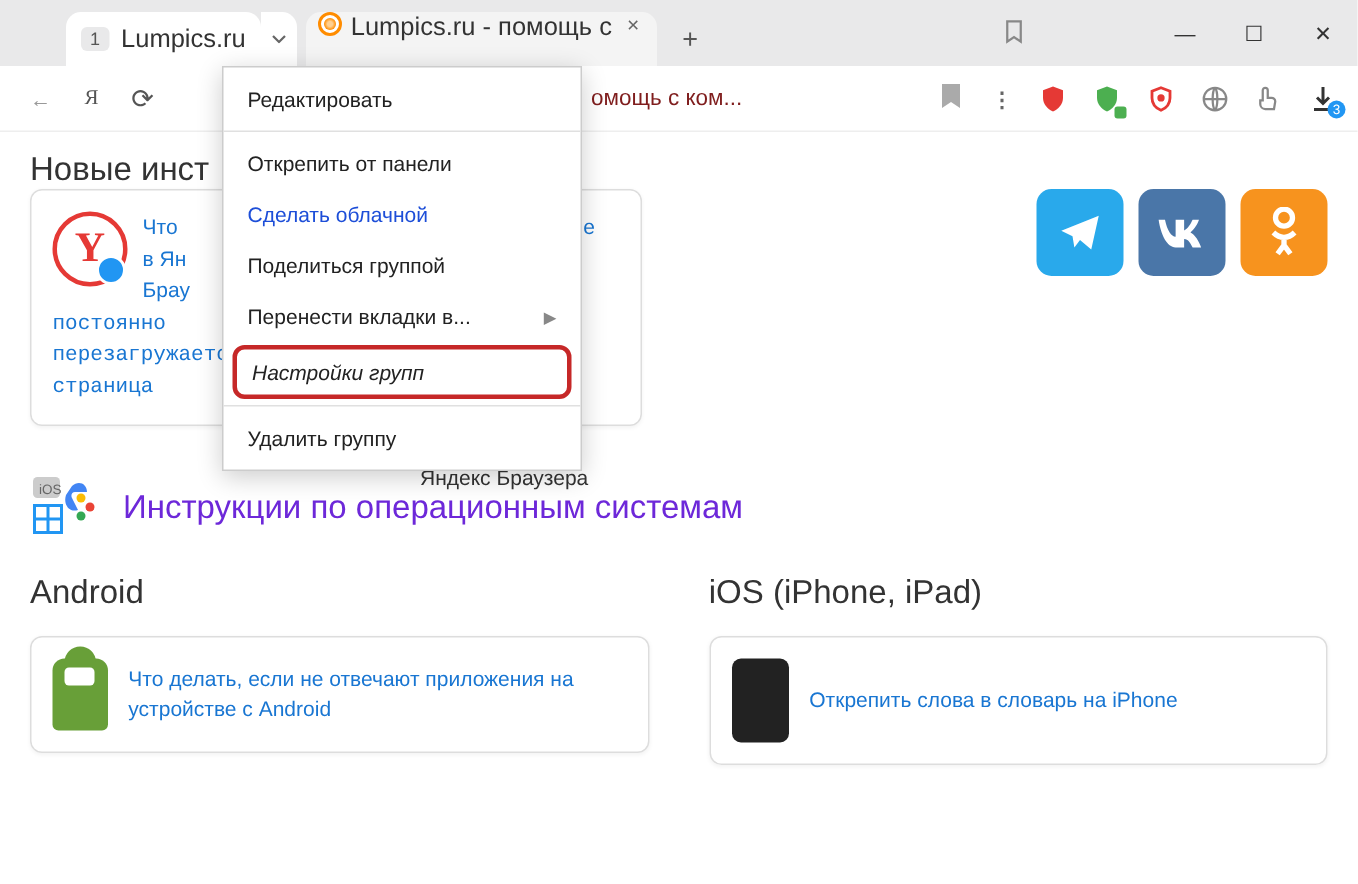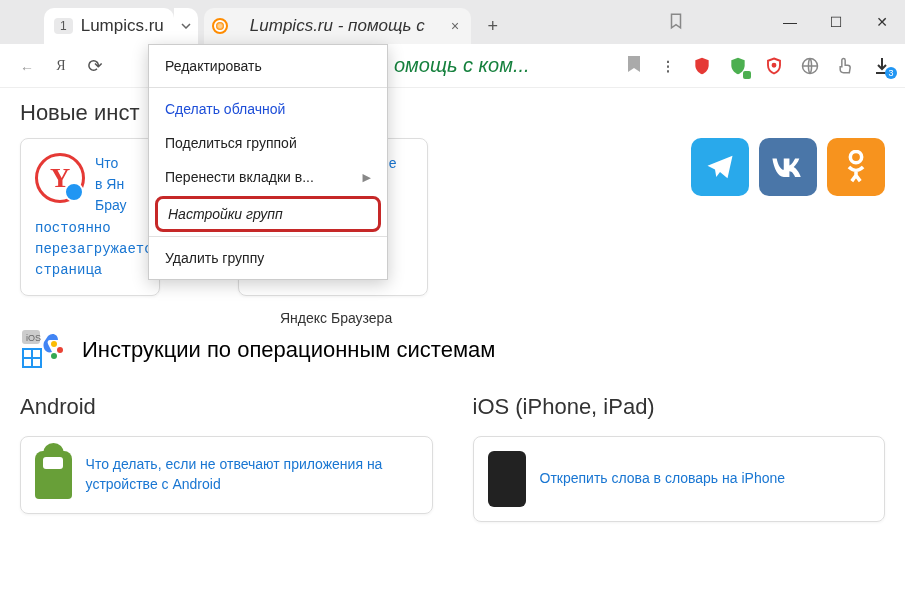--- a/index.html
+++ b/index.html
@@ -3,63 +3,63 @@
 <meta charset="utf-8">
 <style>
 * { box-sizing: border-box; margin: 0; padding: 0; }
 body { font-family: Arial, sans-serif; font-size: 14px; background: #fff; width: 905px; height: 589px; overflow: hidden; position: relative; }
 .titlebar { height: 44px; background: #e9e9ea; display: flex; align-items: center; padding: 0 8px; position: relative; }
 .tab-group { display: flex; align-items: center; height: 36px; margin-top: 8px; }
 .tab1 { background: #fff; border-radius: 10px 10px 0 0; display: flex; align-items: center; padding: 0 10px; height: 36px; margin-left: 36px; position: relative; }
 .tab-count { background: #e9e9ea; color: #555; border-radius: 4px; padding: 1px 6px; font-size: 12px; margin-right: 8px; }
 .tab-title { font-size: 17px; color: #333; }
 .tab-chevron { width: 24px; height: 36px; display: flex; align-items: center; justify-content: center; background: #fff; border-radius: 0 10px 0 0; margin-right: 2px; }
-.tab2 { background: #f4f4f4; border-radius: 10px 10px 0 0; display: flex; align-items: center; padding: 0 8px; height: 36px; margin-left: 4px; gap: 22px; font-style: italic; }
+.tab2 { background: #f4f4f4; border-radius: 10px 10px 0 0; display: flex; padding: 0 8px; height: 36px; margin-left: 4px; gap: 6px; }
 .favicon { width: 16px; height: 16px; border-radius: 50%; background: #fff; border: 2px solid #ff8c00; position: relative; }
 .favicon::after { content: ''; position: absolute; inset: 2px; border-radius: 50%; background: radial-gradient(circle, #ffd090 30%, #ff8c00 70%); }
 .tab-close { color: #666; font-size: 14px; cursor: pointer; padding: 0 4px; }
 .new-tab { width: 28px; height: 28px; display: flex; align-items: center; justify-content: center; font-size: 18px; color: #555; margin-left: 8px; }
 .win-controls { position: absolute; right: 0; top: 0; display: flex; height: 44px; }
 .win-btn { width: 46px; height: 44px; display: flex; align-items: center; justify-content: center; color: #333; }
 .bookmark-star { position: absolute; right: 220px; top: 12px; color: #888; }
 .addressbar { height: 44px; background: #fff; display: flex; align-items: center; padding: 0 12px; border-bottom: 1px solid #eee; position: relative; }
 .nav-btn { width: 30px; height: 30px; display: flex; align-items: center; justify-content: center; color: #999; margin-right: 4px; }
 .url-area { flex: 1; display: flex; align-items: center; padding-left: 280px; }
-.url-text { color: #15803d; font-size: 20px; font-style: italic; }
+.url-text { color: #7f1d1d; font-size: 15px; }
 .bookmark-icon { color: #999; margin: 0 12px; }
 .ext-area { display: flex; align-items: center; gap: 14px; margin-left: 8px; }
 .ext-dots { display: flex; justify-content: center; color: #666; letter-spacing: 2px; font-weight: bold; }
 .ext-icon { width: 22px; height: 22px; display: flex; align-items: center; justify-content: center; }
 .shield-red { color: #e53935; }
 .shield-green { color: #4caf50; position: relative; }
 .shield-green::after { content: ''; position: absolute; bottom: -2px; right: -2px; width: 8px; height: 8px; background: #4caf50; border-radius: 2px; }
 .shield-red2 { color: #e53935; }
 .globe { color: #888; }
 .hand { color: #888; }
 .download { color: #555; position: relative; }
 .download::after { content: '3'; position: absolute; bottom: -2px; right: -4px; background: #2196f3; color: #fff; font-size: 9px; width: 12px; height: 12px; border-radius: 50%; display: flex; align-items: center; justify-content: center; }
 .content { padding: 12px 20px; position: relative; background: #fff; }
-.section-title { font-size: 22px; color: #333; margin-bottom: 12px; font-weight: normal; }
+.section-title { font-size: 22px; color: #333; font-weight: normal; }
 .cards-row { display: flex; gap: 16px; margin-bottom: 30px; }
 .card { border: 1px solid #ddd; border-radius: 8px; padding: 14px; display: flex; gap: 12px; box-shadow: 0 1px 3px rgba(0,0,0,0.05); }
 .card-icon { width: 50px; height: 50px; flex-shrink: 0; position: relative; }
 .ya-icon { border: 3px solid #e53935; border-radius: 50%; display: flex; align-items: center; justify-content: center; font-size: 28px; font-weight: bold; color: #e53935; font-family: Georgia, serif; }
 .ya-badge { position: absolute; bottom: -2px; right: -2px; width: 20px; height: 20px; border-radius: 50%; background: #2196f3; border: 2px solid #fff; }
 .ya-badge.dl { background: #0066cc; }
 .card-text { color: #1976d2; line-height: 1.5; }
 .card-text a, .card-text span { color: #1976d2; text-decoration: none; }
 .card-text .black { color: #333; }
 .social-row { display: flex; gap: 10px; }
 .social { width: 58px; height: 58px; border-radius: 10px; display: flex; align-items: center; justify-content: center; color: #fff; font-size: 28px; font-weight: bold; }
 .tg { background: #29a9eb; }
 .vk { background: #4a76a8; }
 .ok { background: #f7931e; }
 .os-banner { display: flex; align-items: center; gap: 14px; margin: 20px 0; }
 .os-icons { width: 48px; height: 48px; position: relative; }
-.os-text { font-size: 22px; color: #000000; }
+.os-text { font-size: 22px; color: #6d28d9; }
 .platform-title { font-size: 22px; color: #333; margin-bottom: 16px; font-weight: normal; }
 .cols { display: flex; gap: 40px; }
 .col { flex: 1; }
 .article-card { border: 1px solid #ddd; border-radius: 8px; padding: 14px; display: flex; gap: 14px; align-items: center; box-shadow: 0 1px 3px rgba(0,0,0,0.05); }
 .android-icon { width: 48px; height: 48px; background: #689f38; border-radius: 8px 8px 4px 4px; position: relative; }
 .android-icon::before { content: ''; position: absolute; top: -8px; left: 8px; right: 8px; height: 16px; background: #689f38; border-radius: 16px 16px 0 0; }
 .android-icon::after { content: ''; position: absolute; top: 6px; left: 50%; transform: translateX(-50%); width: 20px; height: 12px; background: #fff; border-radius: 3px; }
 .iphone-icon { width: 38px; height: 56px; background: #222; border-radius: 6px; display: flex; align-items: center; justify-content: center; color: #fff; font-size: 16px; }
 .article-text { color: #1976d2; line-height: 1.4; }
 
@@ -243,20 +243,21 @@
         <div class="iphone-icon"></div>
         <div class="article-text">Открепить слова в словарь на iPhone</div>
       </div>
     </div>
   </div>
 </div>
 
 <div class="context-menu">
   <div class="menu-item">Редактировать</div>
   <div class="menu-sep"></div>
+  <div class="menu-item">Открепить от панели</div>
   <div class="menu-item disabled">Сделать облачной</div>
   <div class="menu-item">Поделиться группой</div>
   <div class="menu-item">
     <span>Перенести вкладки в...</span>
     <span class="chevron-r">▶</span>
   </div>
   <div class="menu-item highlighted">Настройки групп</div>
   <div class="menu-sep"></div>
   <div class="menu-item">Удалить группу</div>
 </div>

